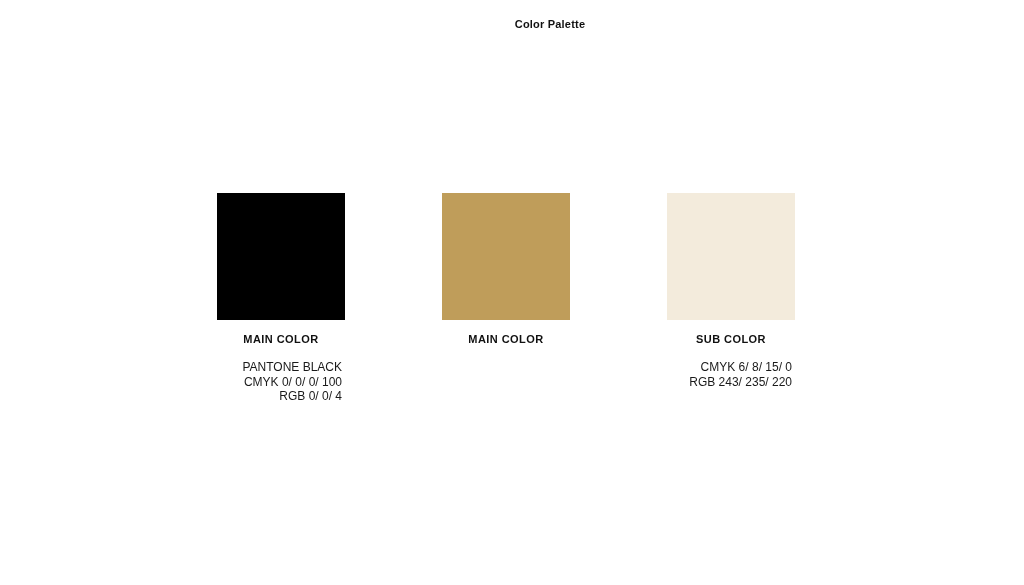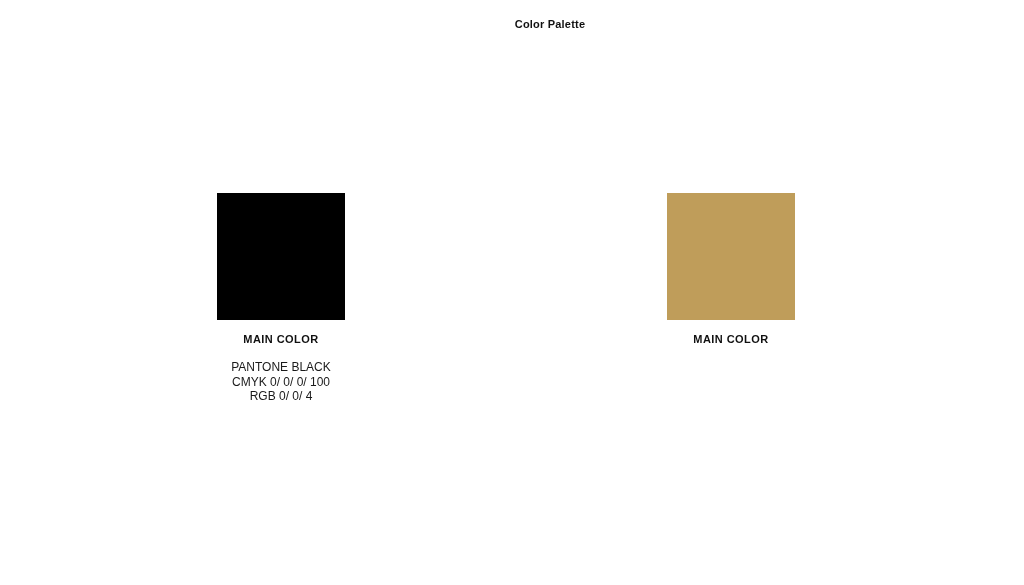--- a/index.html
+++ b/index.html
@@ -66,21 +66,21 @@
     line-height: 14px;
     white-space: nowrap;
   }
 
   .swatch-specs {
     margin-top: 14px;
     font-size: 12px;
     font-weight: normal;
     line-height: 14.6px;
     color: #1a1a1a;
-    text-align: center;
+    text-align: right;
     width: 122px;
   }
 
   .spec-line {
     display: block;
   }
 </style>
 </head>
 <body style="background-color: rgb(255, 255, 255);">
 
@@ -96,14 +96,22 @@
       <span class="spec-line">CMYK 0/ 0/ 0/ 100</span>
       <span class="spec-line">RGB 0/ 0/ 4</span>
     </div>
   </div>
 
   <div class="palette-item">
     <div class="swatch" style="background-color: rgb(191, 157, 90);"></div>
     <div class="swatch-heading">MAIN COLOR</div>
   </div>
 
+  <div class="palette-item">
+    <div class="swatch" style="background-color: rgb(243, 235, 220);"></div>
+    <div class="swatch-heading">SUB COLOR</div>
+    <div class="swatch-specs">
+      <span class="spec-line">CMYK 6/ 8/ 15/ 0</span>
+      <span class="spec-line">RGB 243/ 235/ 220</span>
+    </div>
+  </div>
 
 </div>
 
 </body></html>

